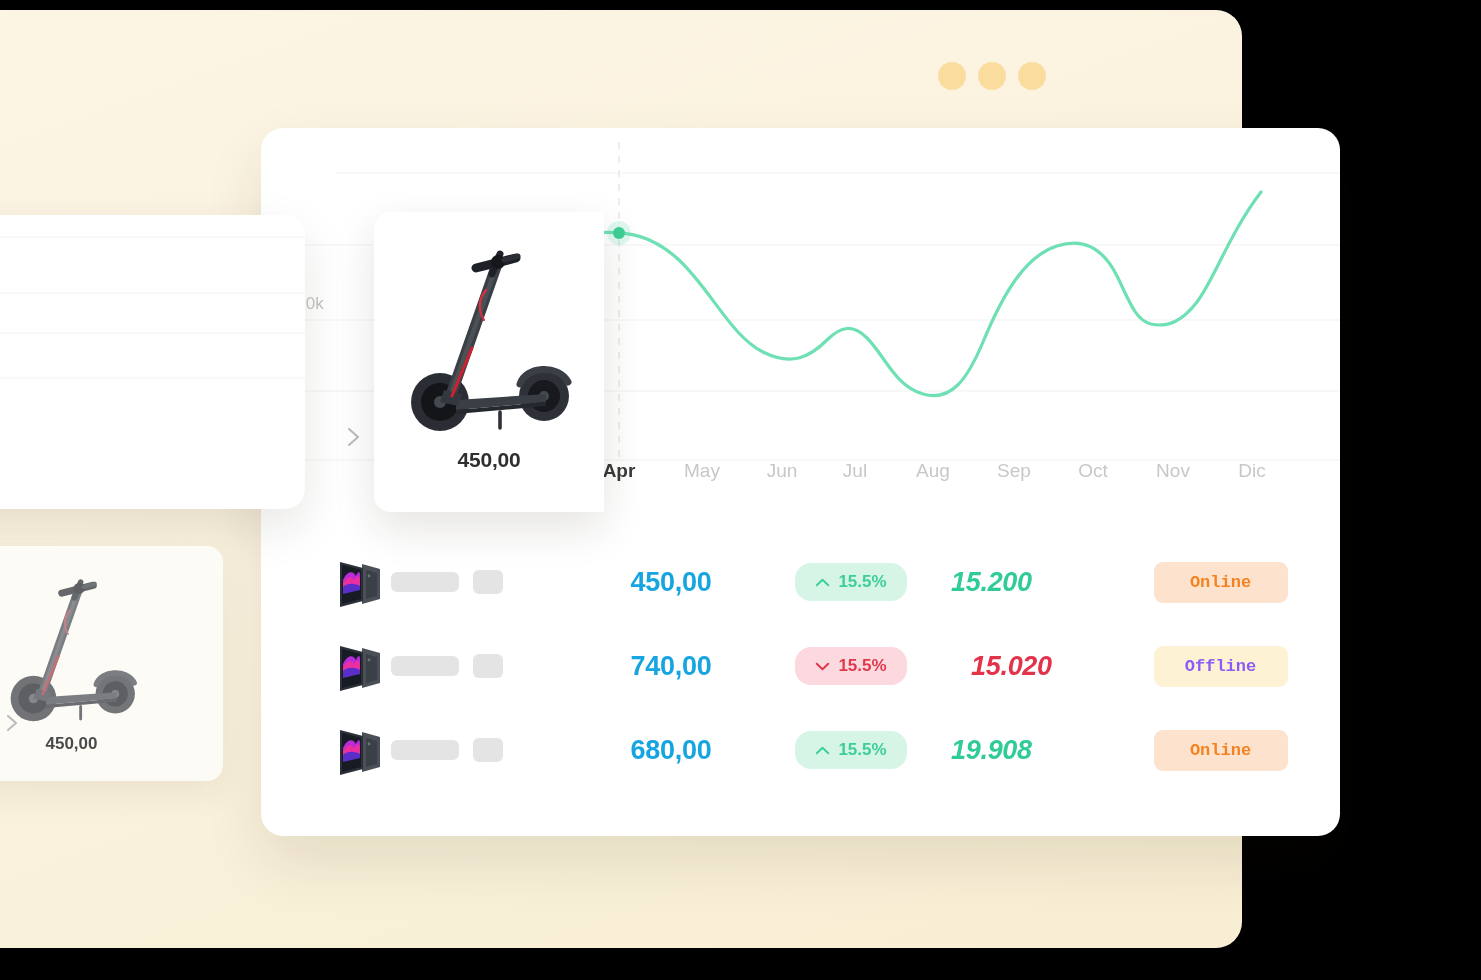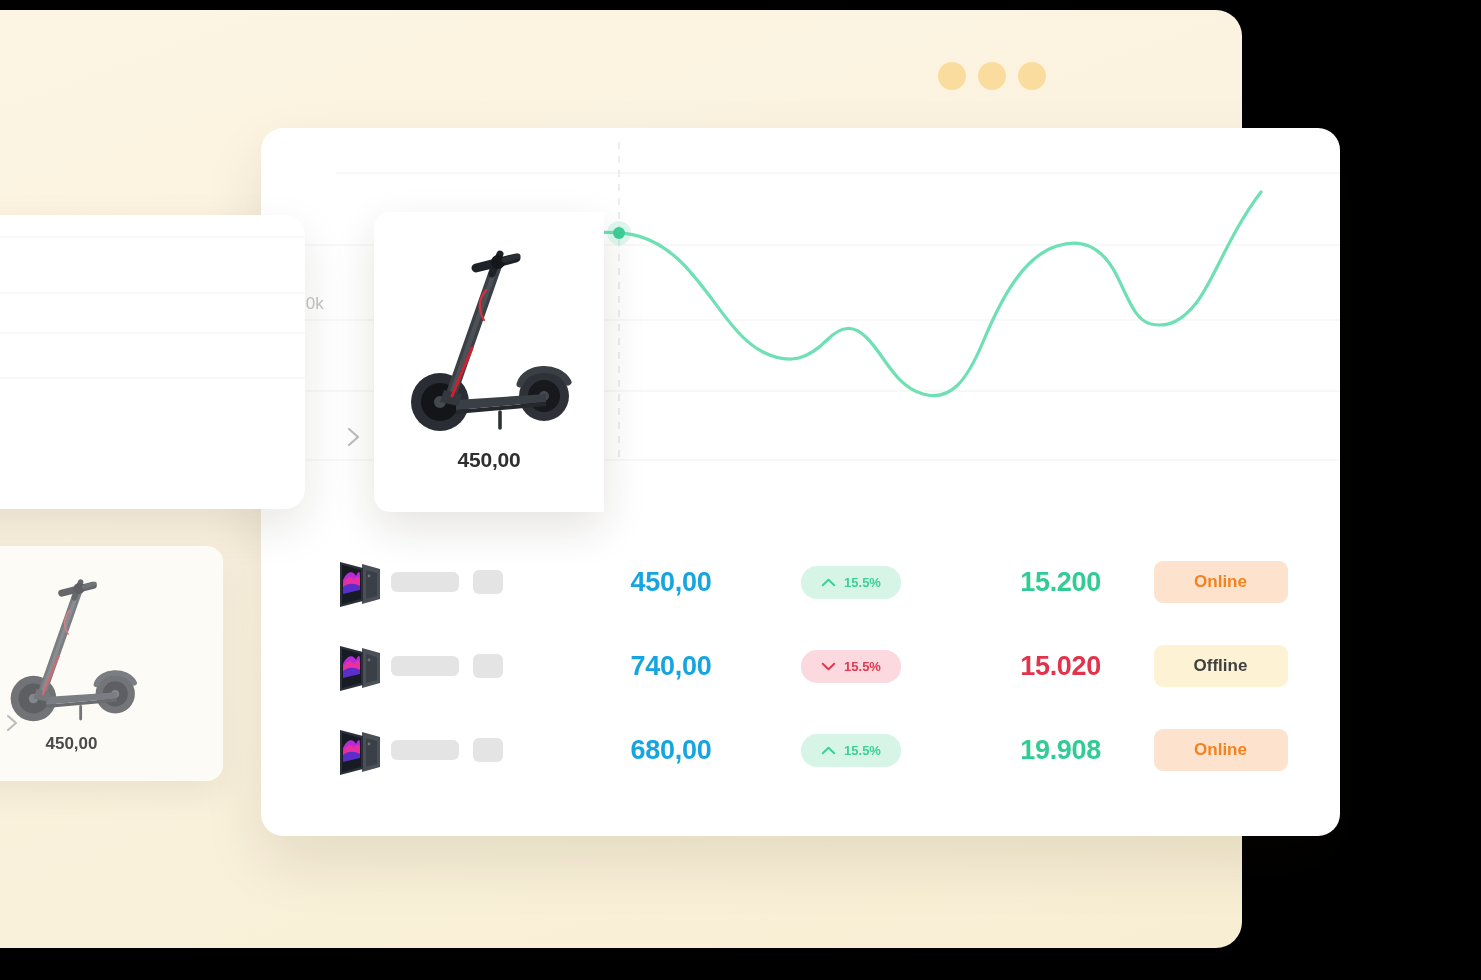--- a/index.html
+++ b/index.html
@@ -63,48 +63,48 @@
   .table { position: absolute; left: 0; top: 412px; width: 1079px; }
   .trow {
     position: relative;
     height: 84px;
     display: flex; align-items: center;
   }
   .c-thumb { width: 130px; display: flex; justify-content: flex-start; padding-left: 68px; }
   .c-skel  { width: 200px; display: flex; align-items: center; gap: 14px; }
   .c-price { width: 160px; text-align: center; }
   .c-pct   { width: 200px; display: flex; justify-content: center; }
-  .c-stock { width: 150px; text-align: right; }
+  .c-stock { width: 150px; text-align: left; font-style: italic; }
   .c-status{ width: 239px; display: flex; justify-content: center; }
 
   .skel-lg { width: 68px; height: 20px; background: #e4e4e4; border-radius: 6px; }
   .skel-sm { width: 30px; height: 24px; background: #e4e4e4; border-radius: 6px; }
 
   .price { font-size: 27px; font-weight: bold; color: #16A5E0; letter-spacing: -.3px; }
 
   .pct-badge {
     display: flex; align-items: center; gap: 8px;
     padding: 9px 20px; border-radius: 16px;
-    font-size: 13px; font-weight: bold;
+    font-size: 17px; font-weight: bold;
   }
   .pct-badge.up   { background: #d6f5e7; color: #3ECF96; }
   .pct-badge.down { background: #fbd9de; color: #E0394F; }
   .chev { width: 15px; height: 9px; }
 
   .stock { font-size: 27px; font-weight: bold; letter-spacing: -.3px; }
   .stock.up   { color: #31CC95; }
-  .stock.down { color: #E2334A; }
+  .stock.down { color: #E2334A; margin-left: 20px; }
 
   .status-badge {
     width: 134px; text-align: center;
     padding: 11px 0; border-radius: 9px;
-    font-size: 17px; font-weight: bold;
+    font-size: 17px; font-weight: bold; font-family: Liberation Mono, monospace;
   }
   .status-badge.online  { background: #fde3cd; color: #F58220; }
-  .status-badge.offline { background: #fdf3d4; color: #404040; text-align: center; }
+  .status-badge.offline { background: #fdf3d4; color: #8b5cf6; text-align: center; }
 
   
   .left-card {
     position: absolute;
     left: -300px; top: 215px;
     width: 605px; height: 294px;
     background: #ffffff;
     border-radius: 20px;
     box-shadow: 0 18px 46px rgba(40,30,10,.10);
     overflow: hidden;
@@ -196,20 +196,31 @@
                  C 868 172, 874 192, 890 196
                  C 908 200, 922 192, 936 174
                  C 954 150, 968 106, 1000 64" fill="none" stroke="#6EE0B4" stroke-width="3.2" stroke-linecap="round" stroke-linejoin="round"></path>
 
         <circle cx="358" cy="105" r="12" fill="#6EE0B4" opacity="0.22"></circle>
         <circle cx="358" cy="105" r="6" fill="#3ECF96"></circle>
       </svg>
       <div class="axis-label">20k</div>
     </div>
 
+    <div class="months">
+      <span class="month active" style="left:358px">Apr</span>
+      <span class="month" style="left:441px">May</span>
+      <span class="month" style="left:521px">Jun</span>
+      <span class="month" style="left:594px">Jul</span>
+      <span class="month" style="left:672px">Aug</span>
+      <span class="month" style="left:753px">Sep</span>
+      <span class="month" style="left:832px">Oct</span>
+      <span class="month" style="left:912px">Nov</span>
+      <span class="month" style="left:991px">Dic</span>
+    </div>
 
     <div class="table">
 
       <div class="trow">
         <div class="c-thumb">
           <svg width="62" height="62" viewBox="0 0 62 62">
             <g transform="translate(31,31)">
               <path d="M 2 -18 L 20 -13 L 20 17 L 2 22 Z" fill="#4b5058"></path>
               <path d="M 6 -12 L 17 -9 L 17 14 L 6 17 Z" fill="#3b4047"></path>
               <circle cx="9" cy="-6" r="1.4" fill="#6d737b"></circle>

